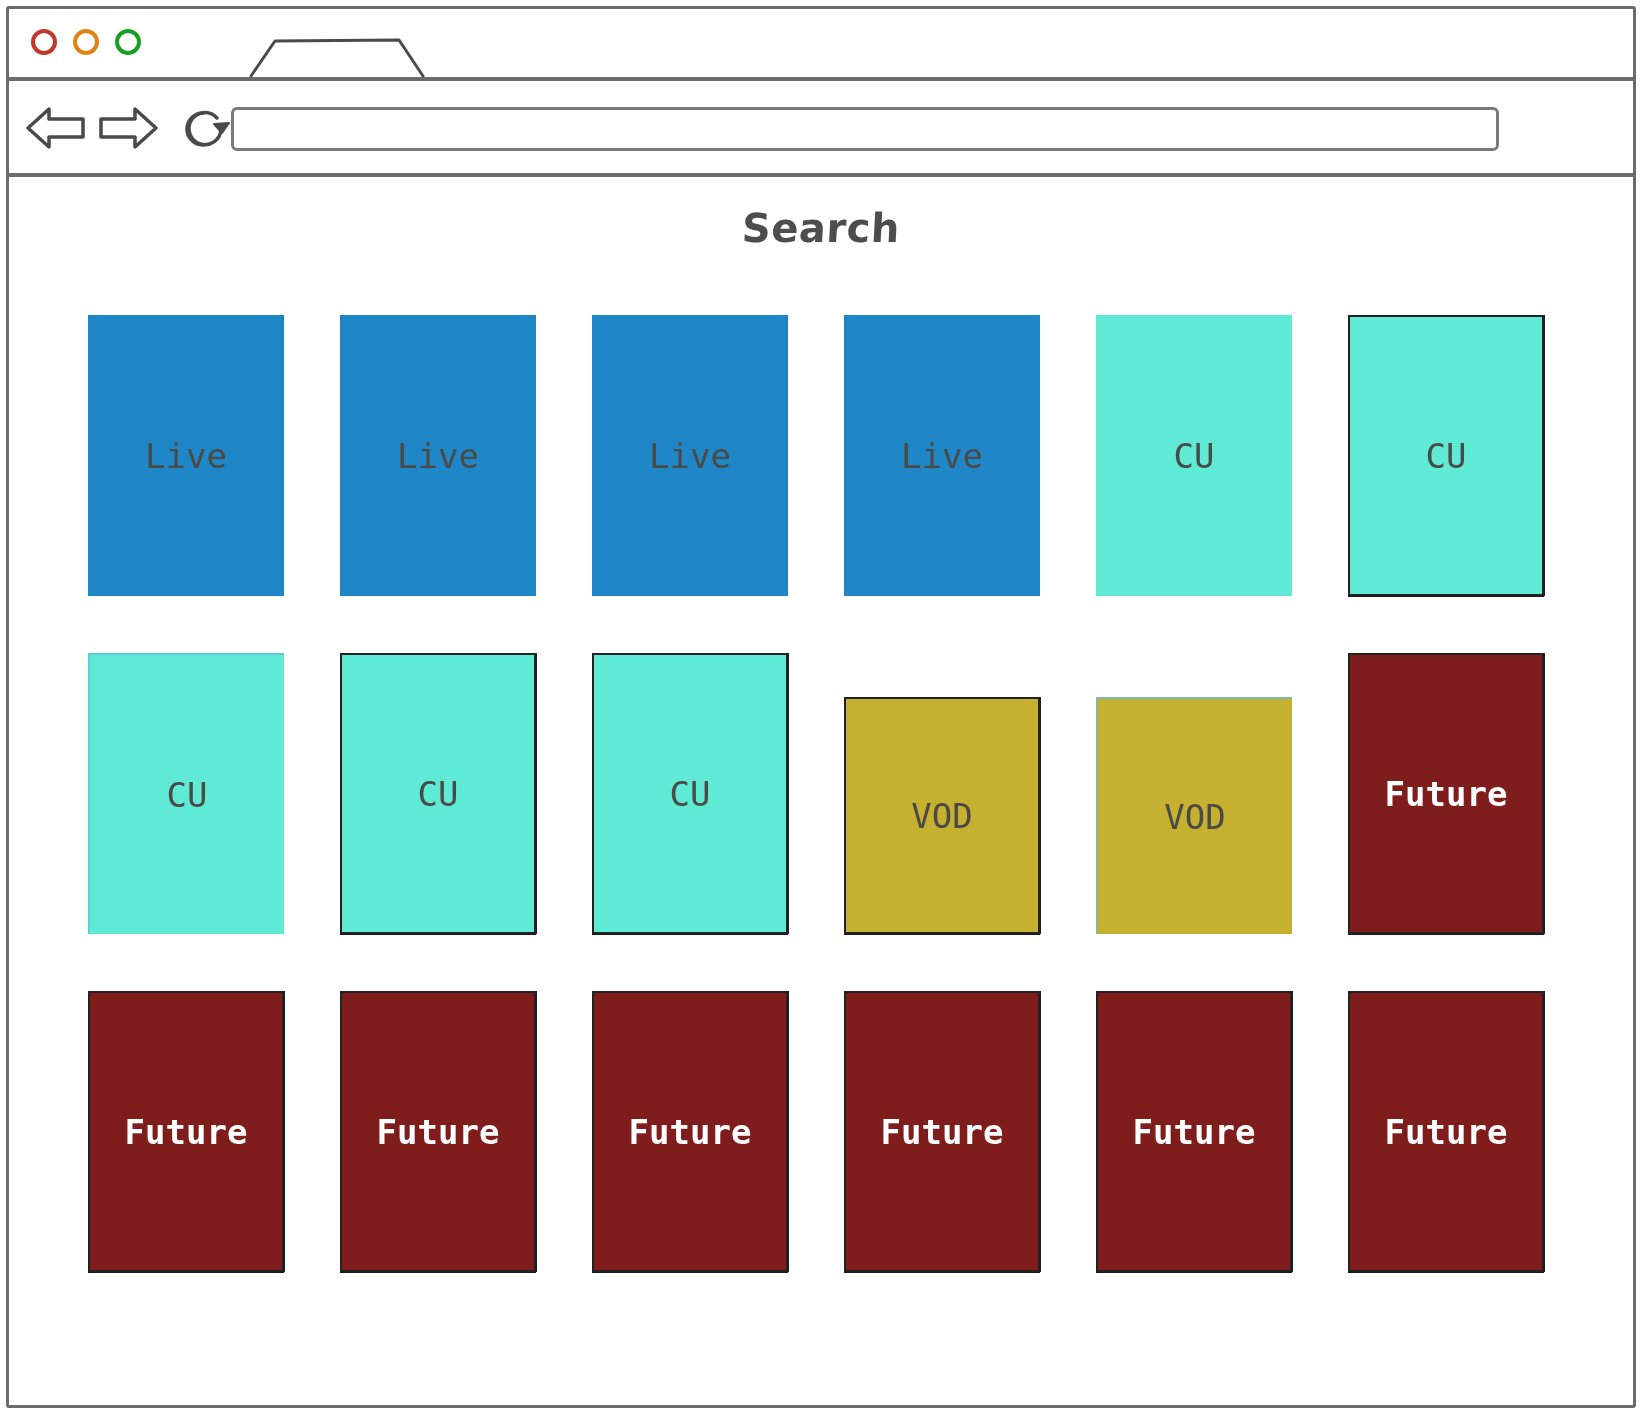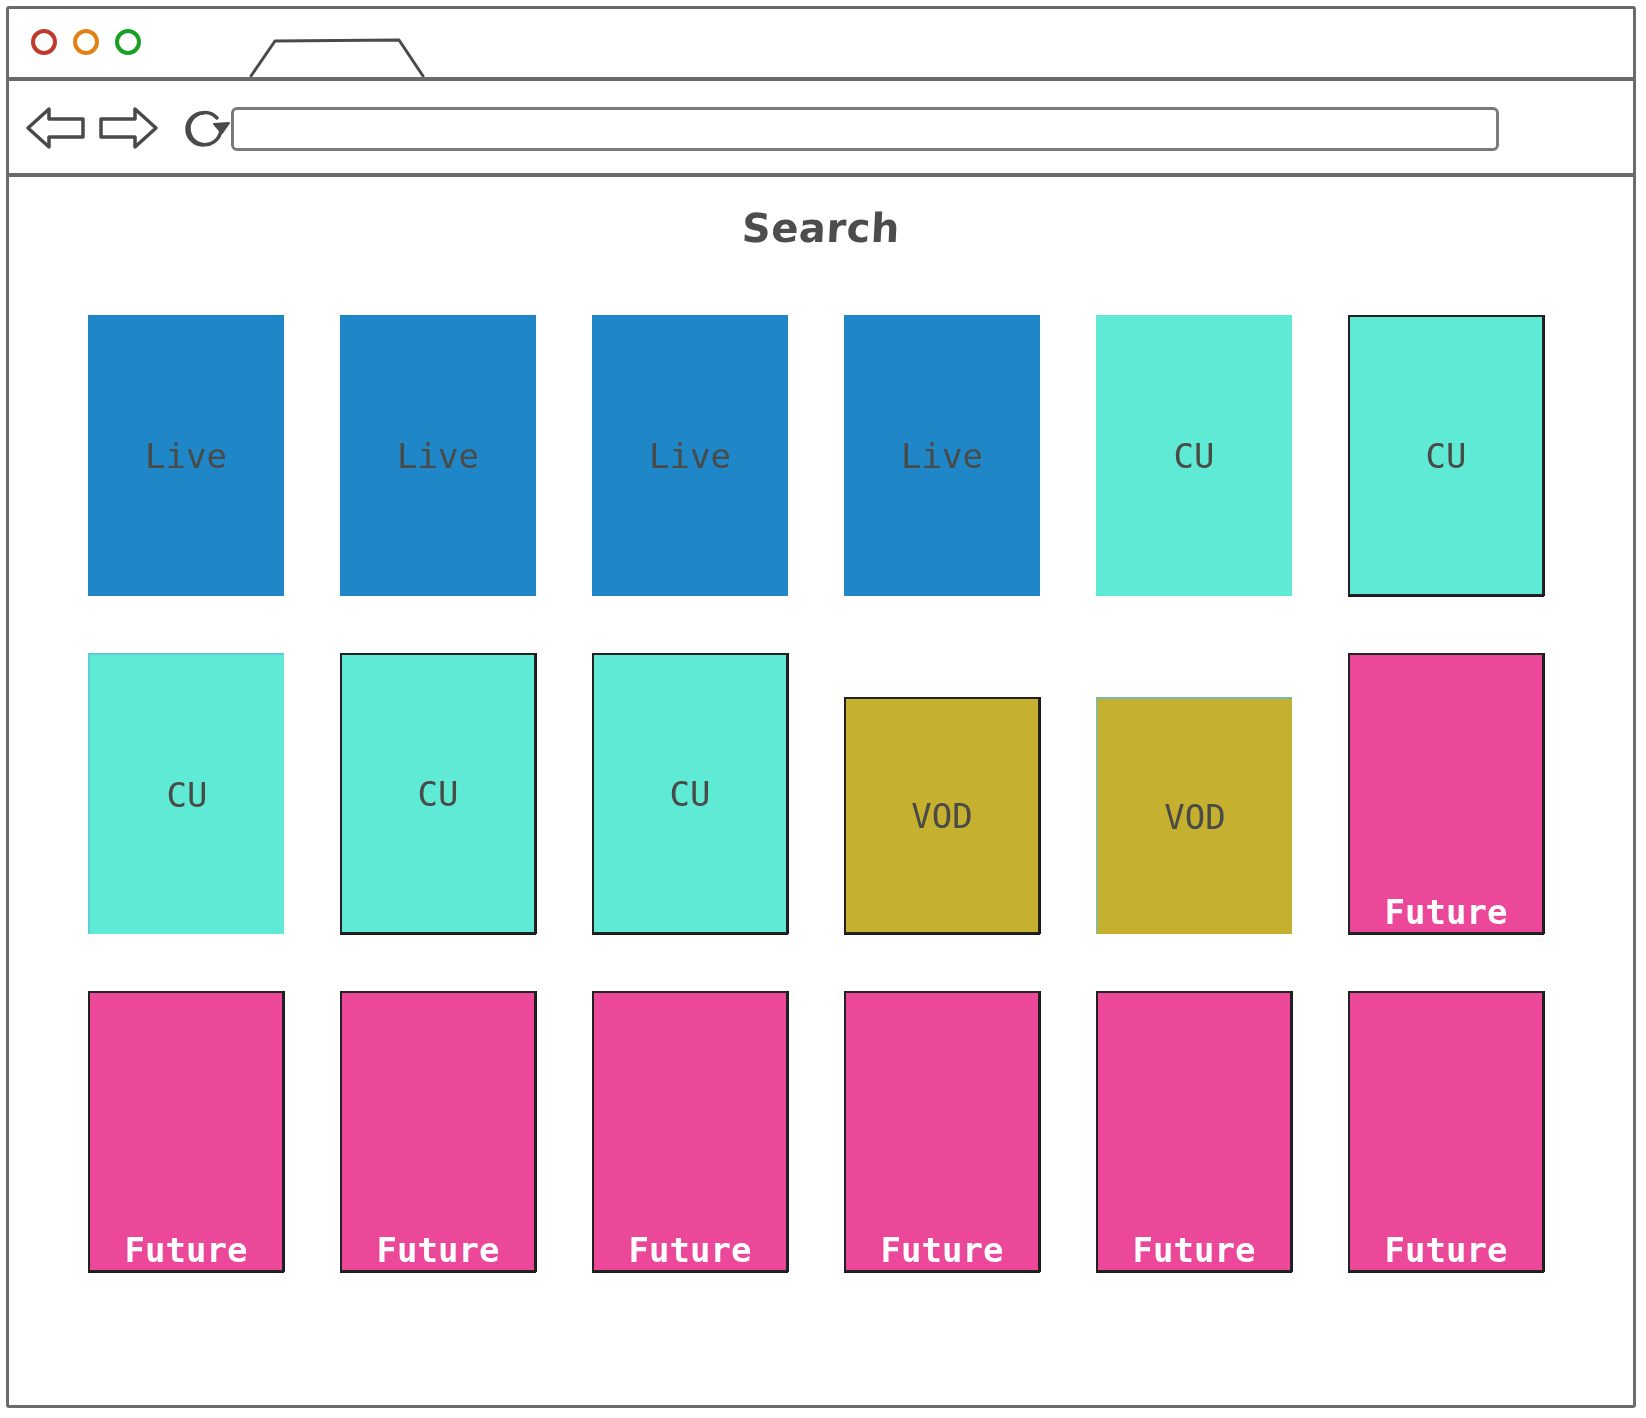--- a/index.html
+++ b/index.html
@@ -134,21 +134,21 @@
     box-sizing: border-box;
     font-family: "DejaVu Sans Mono", monospace;
     font-size: 34px;
     color: #4a4a46;
     border: 0 solid transparent;
   }
 
   .tile.live   { background: #1f86c8; }
   .tile.cu     { background: #5eead4; }
   .tile.vod    { background: #c6b02f; margin-top: 44px; }
-  .tile.future { background: #ec4899; color: #ffffff; font-weight: bold; align-items: flex-end; }
+  .tile.future { background: #7f1d1d; color: #ffffff; font-weight: bold; }
 
   
   .tile.edge-dark {
     border: 2px solid #222222;
     box-shadow: 0 1px 0 0 #1a1a1a, 1px 0 0 0 #1a1a1a;
   }
   .tile.edge-light {
     border-top: 2px solid rgba(90,190,220,0.75);
     border-left: 2px solid rgba(90,190,220,0.55);
   }

